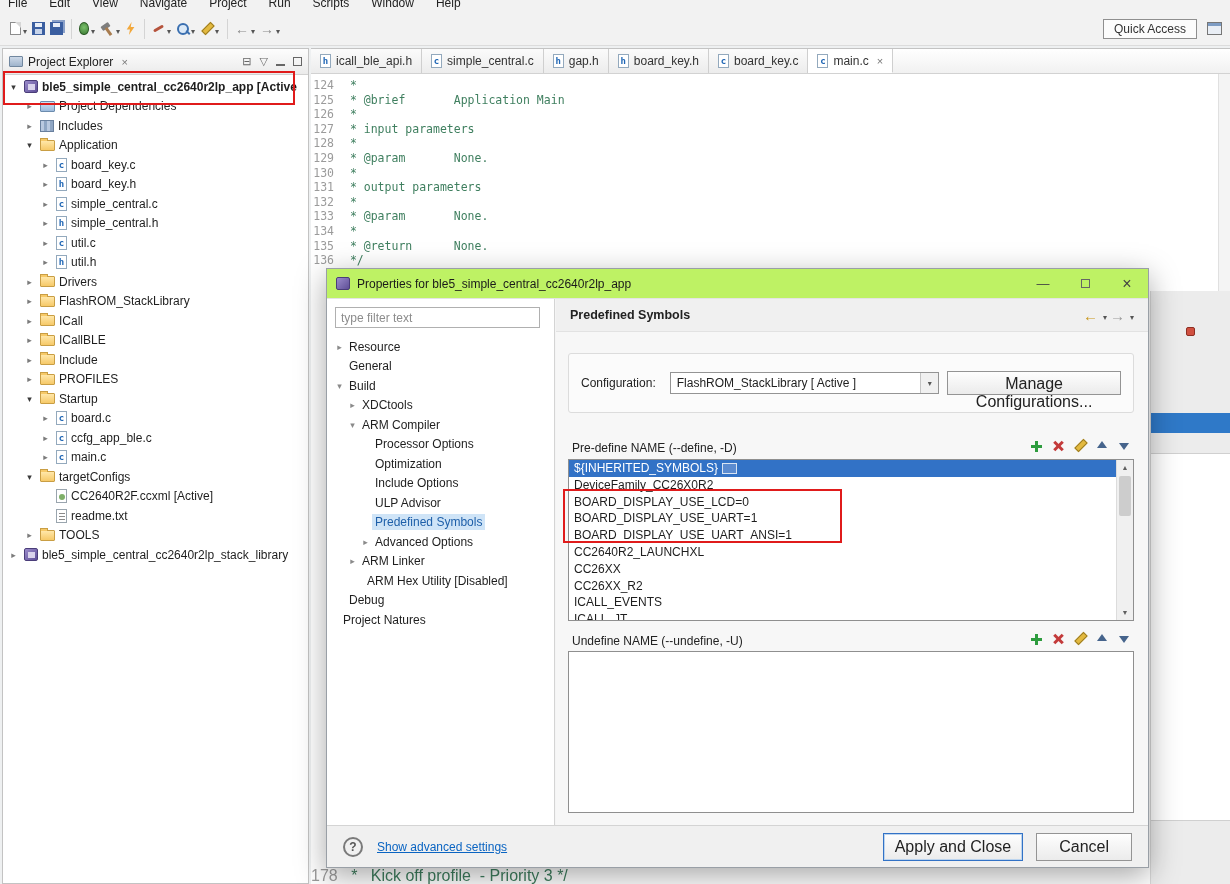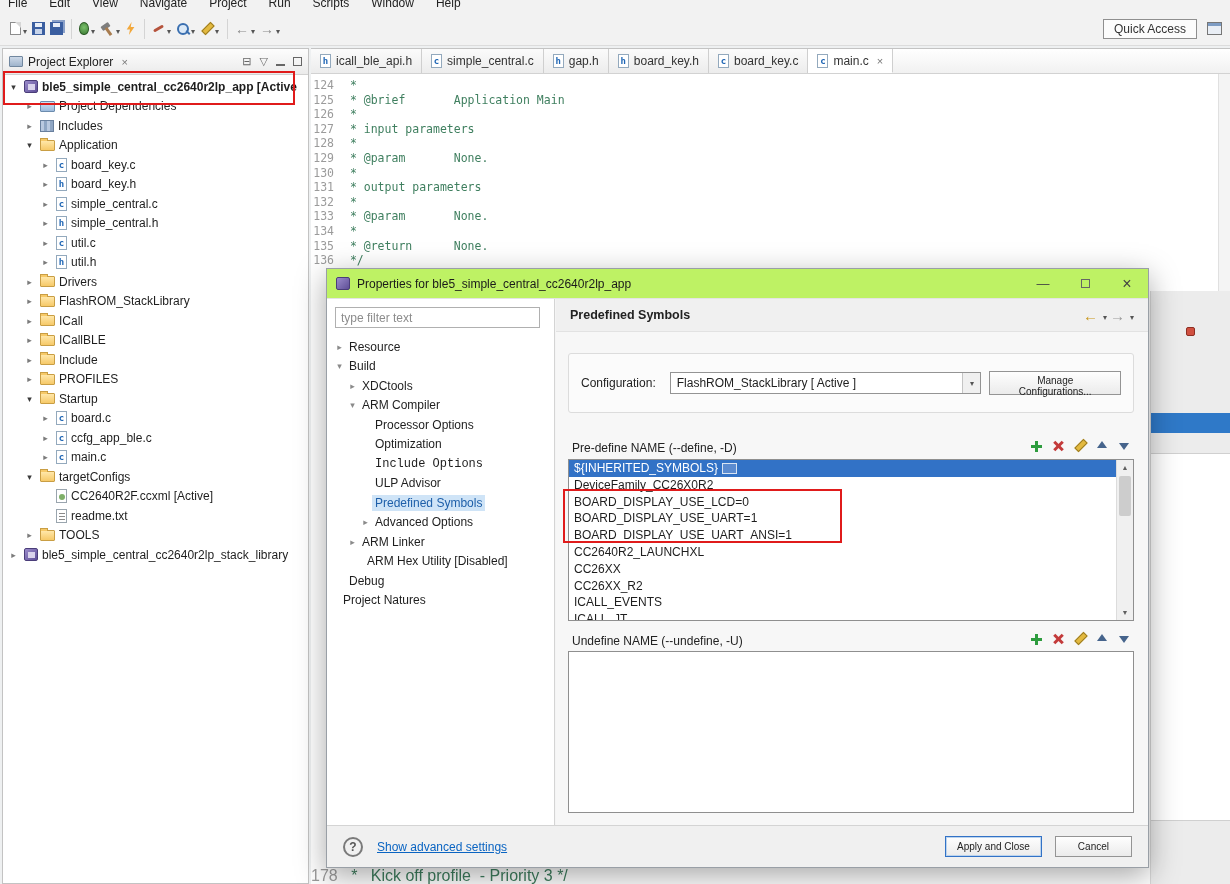--- a/index.html
+++ b/index.html
@@ -106,21 +106,21 @@
   .dlg-right { position:absolute; left:229px; top:30px; right:0; bottom:42px; background:#f7f7f7; }
   .dlg-header { height:33px; background:#f0f0f0; border-bottom:1px solid #e2e2e2; display:flex; align-items:center; padding:0 14px; }
   .dlg-header-title { font-size:12.5px; font-weight:bold; color:#222; }
   .dlg-nav { margin-left:auto; display:flex; align-items:center; gap:3px; }
   .nav-back { color:#c9971c; font-size:15px; }
   .nav-fwd { color:#9a9a9a; font-size:15px; }
   .config-group { position:absolute; left:12px; right:14px; top:54px; height:60px; border:1px solid #dcdcdc; border-radius:3px; background:#fbfbfb; display:flex; align-items:center; padding:0 12px; }
   .config-label { font-size:12px; color:#222; }
   .config-select { width:312px; height:22px; margin-left:14px; border:1px solid #949494; background:#fff; display:flex; align-items:center; font-size:12px; color:#222; padding-left:6px; position:relative; }
   .config-select .sel-arrow { position:absolute; right:0; top:0; bottom:0; width:18px; background:#f0f0f0; border-left:1px solid #c4c4c4; display:flex; align-items:center; justify-content:center; font-size:8px; color:#555; }
-  .btn { border:1px solid #949494; background:linear-gradient(#fefefe,#ebebeb); font-size:10px; color:#222; padding:3px 9px; font-family:"Liberation Sans", sans-serif; }
+  .btn { border:1px solid #949494; background:linear-gradient(#fefefe,#ebebeb); font-size:16px; color:#222; padding:3px 9px; font-family:"Liberation Sans", sans-serif; }
   .manage-btn { margin-left:8px; height:24px; }
   .section-label { position:absolute; left:16px; font-size:12px; color:#222; }
   .list-icons { position:absolute; right:16px; display:flex; gap:7px; align-items:center; }
   .li { width:15px; height:14px; position:relative; display:inline-block; }
   .li-add::before { content:""; position:absolute; left:6px; top:2px; width:3px; height:11px; background:#2e9c3e; }
   .li-add::after { content:""; position:absolute; left:2px; top:6px; width:11px; height:3px; background:#2e9c3e; }
   .li-delete::before { content:""; position:absolute; left:6px; top:1px; width:3px; height:12px; background:#c33a3a; transform:rotate(45deg); }
   .li-delete::after { content:""; position:absolute; left:6px; top:1px; width:3px; height:12px; background:#c33a3a; transform:rotate(-45deg); }
   .li-edit::before { content:""; position:absolute; left:5px; top:0; width:4px; height:11px; background:#e3b93f; border:1px solid #9c7c20; transform:rotate(45deg); }
   .li-up::before { content:""; position:absolute; left:2px; top:2px; border:5px solid transparent; border-bottom:7px solid #46648c; border-top:none; }
@@ -461,40 +461,44 @@
   </div>
 
   <div class="dlg-left">
     <input class="filter-input" type="text" placeholder="type filter text" style="">
     <div class="dtree">
         <div class="drow" style="padding-left: 6px;">
           <span class="darrow">▸</span>
           <span class="dlabel">Resource</span>
         </div>
         <div class="drow" style="padding-left: 6px;">
+          <span class="darrow"></span>
+          <span class="dlabel">General</span>
+        </div>
+        <div class="drow" style="padding-left: 6px;">
           <span class="darrow">▾</span>
           <span class="dlabel">Build</span>
         </div>
         <div class="drow" style="padding-left: 19px;">
           <span class="darrow">▸</span>
           <span class="dlabel">XDCtools</span>
         </div>
         <div class="drow" style="padding-left: 19px;">
           <span class="darrow">▾</span>
           <span class="dlabel">ARM Compiler</span>
         </div>
         <div class="drow" style="padding-left: 32px;">
           <span class="darrow"></span>
           <span class="dlabel">Processor Options</span>
         </div>
         <div class="drow" style="padding-left: 32px;">
           <span class="darrow"></span>
           <span class="dlabel">Optimization</span>
         </div>
-        <div class="drow" style="padding-left: 32px; font-family: Liberation Mono, monospace;">
+        <div class="drow" style="padding-left: 32px;">
           <span class="darrow"></span>
           <span class="dlabel">Include Options</span>
         </div>
         <div class="drow" style="padding-left: 32px;">
           <span class="darrow"></span>
           <span class="dlabel">ULP Advisor</span>
         </div>
         <div class="drow dsel" style="padding-left: 32px;">
           <span class="darrow"></span>
           <span class="dlabel">Predefined Symbols</span>

